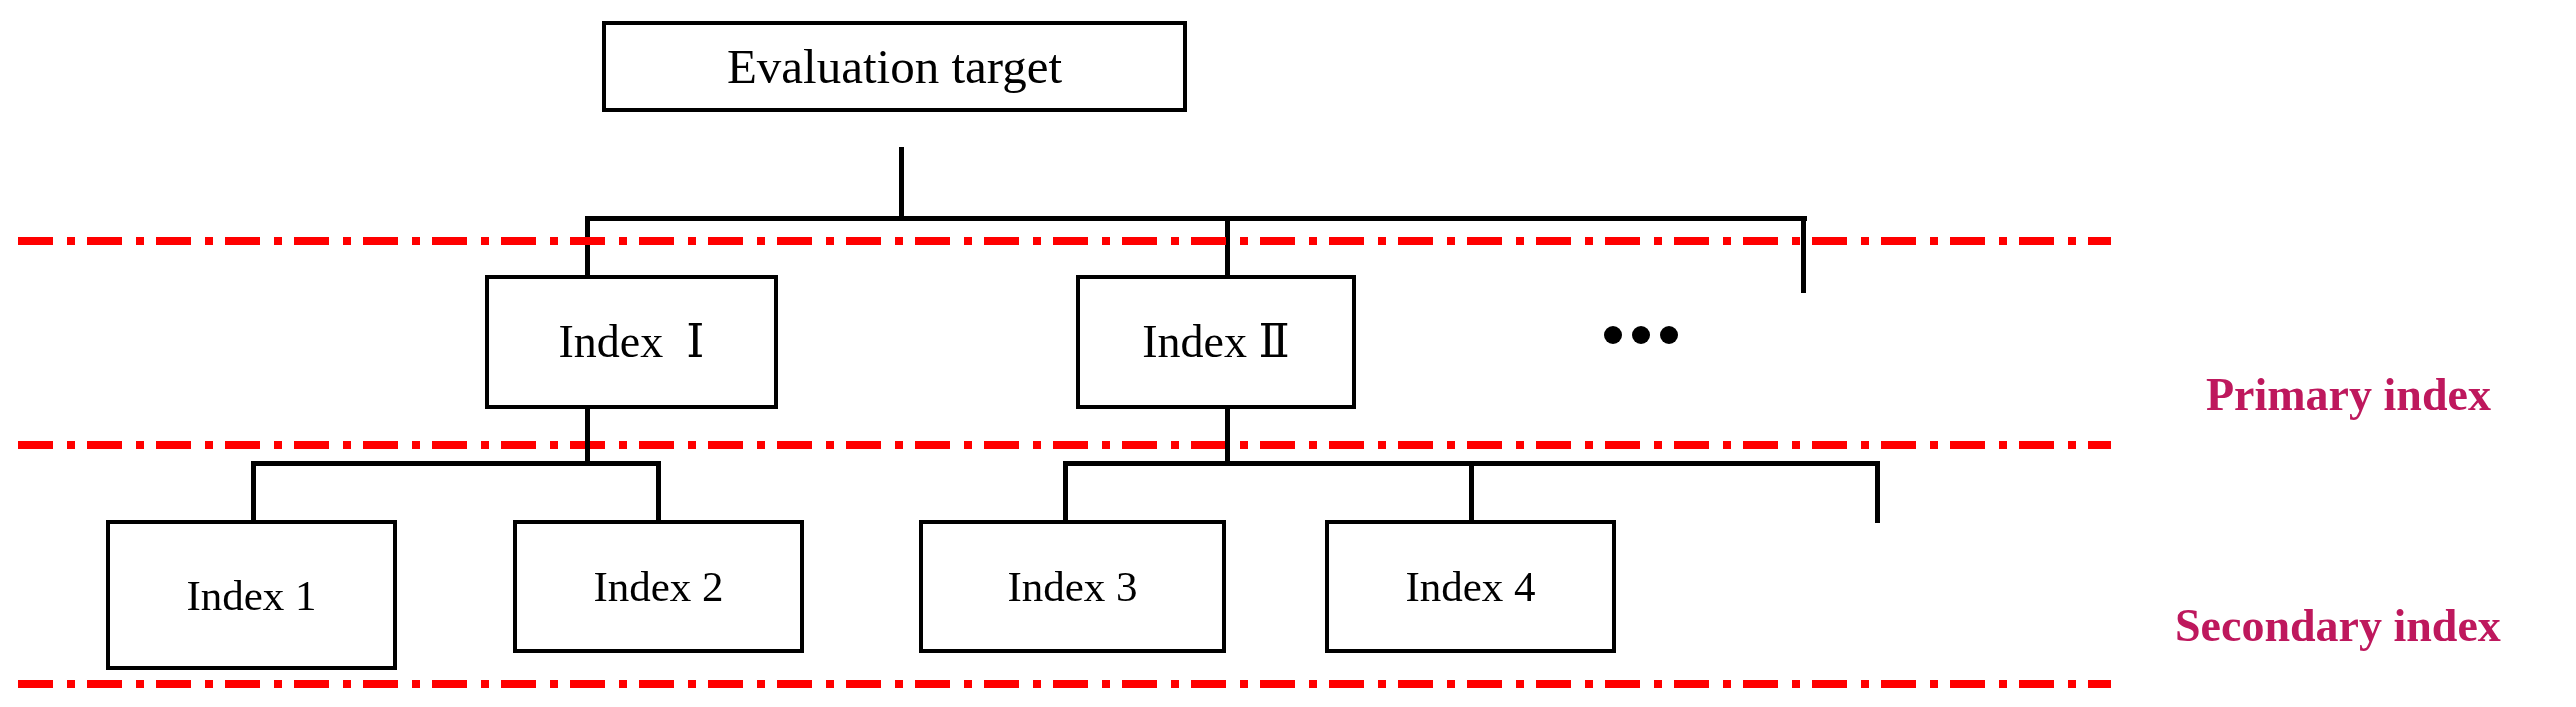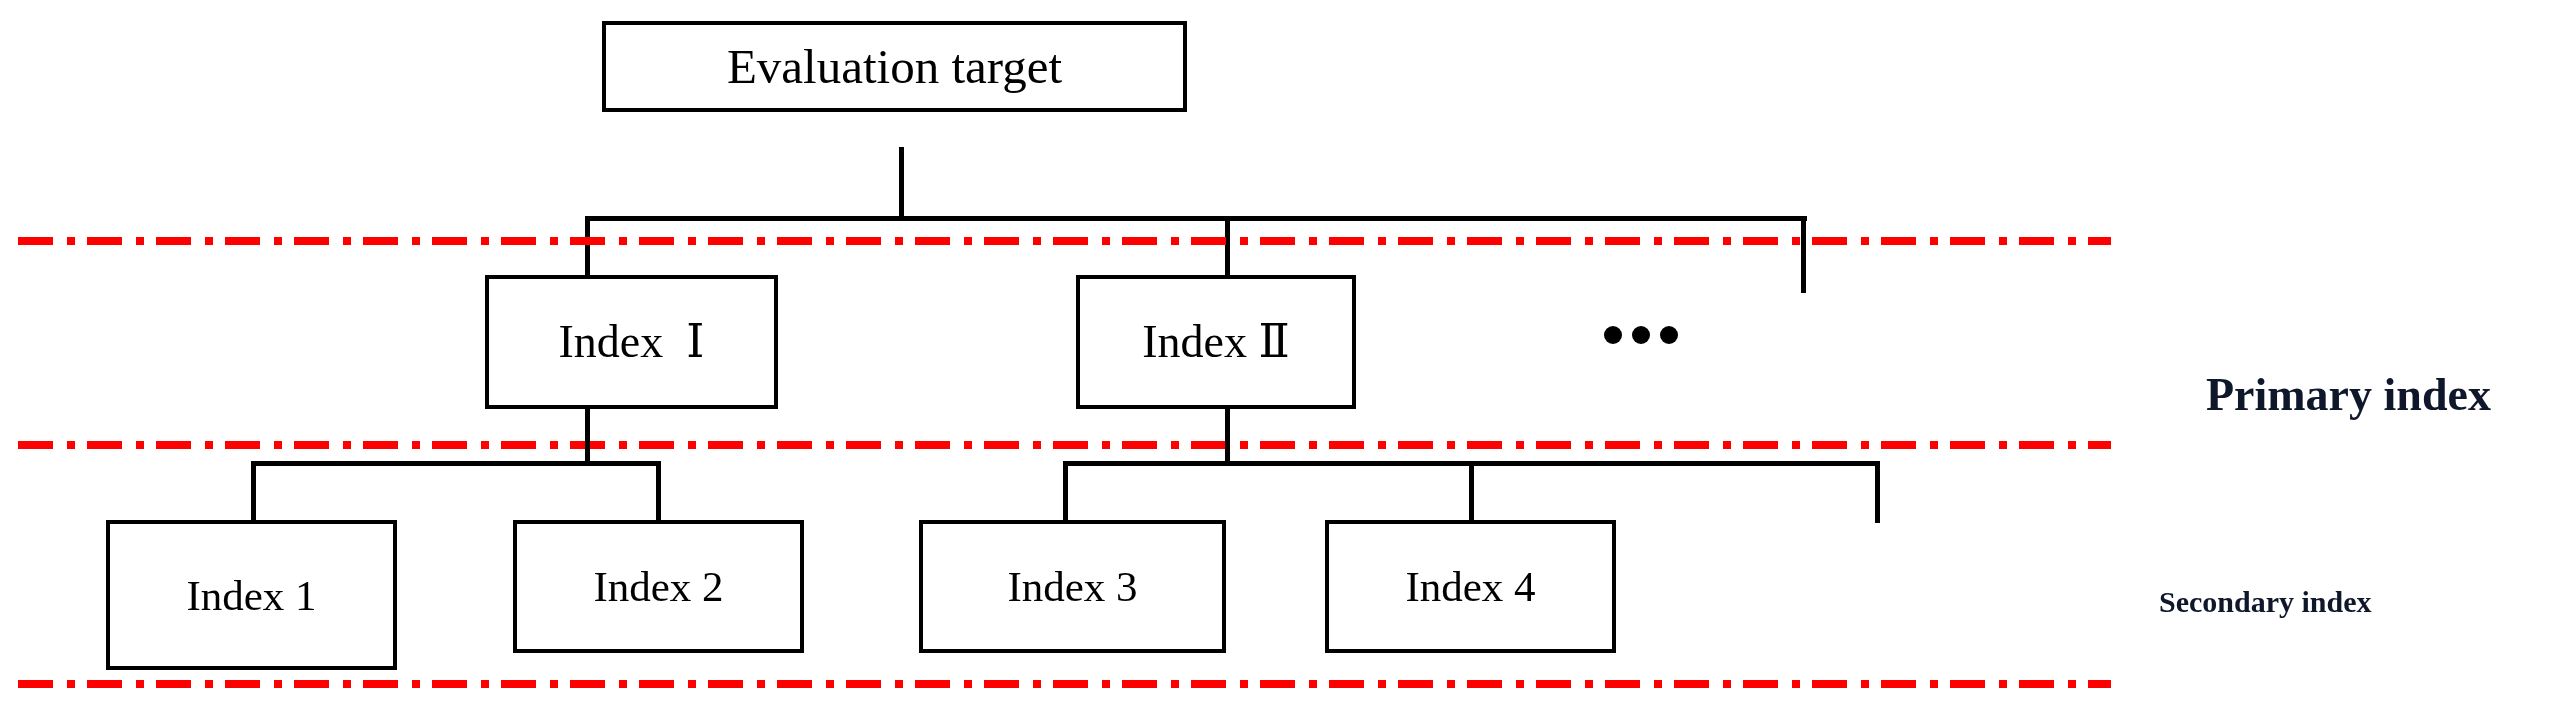--- a/index.html
+++ b/index.html
@@ -47,21 +47,21 @@
     background-size: 69px 7.7px;
     background-image:
       linear-gradient(to right,
         #ff0000 0px, #ff0000 35px,
         rgba(255,255,255,0) 35px, rgba(255,255,255,0) 49px,
         #ff0000 49px, #ff0000 57px,
         rgba(255,255,255,0) 57px, rgba(255,255,255,0) 69px);
   }
   .side-label {
     position: absolute;
-    color: #0f172a;
+    color: #be185d;
     font-family: "Liberation Serif", "DejaVu Serif", serif;
     font-weight: bold;
     white-space: pre;
     line-height: 1;
   }
   .ellipsis {
     position: absolute;
     display: flex;
     align-items: center;
     gap: 9.8px;
@@ -133,20 +133,20 @@
 
   <div class="node-box" style="left:919px; top:520px; width:307px; height:133px; font-size:43px;">
     <span class="node-label">Index 3</span>
   </div>
 
   <div class="node-box" style="left:1325px; top:520px; width:291px; height:133px; font-size:43px;">
     <span class="node-label">Index 4</span>
   </div>
 
 
-  <div class="side-label" style="left:2129px; top:557px; font-size:30px;">
+  <div class="side-label" style="left:2129px; top:557px; font-size:46px;">
     <span>Secondary index</span>
   </div>
 
   <div class="dashdot-line" style="left:18px; top:680px; width:2093px;"></div>
 
 </div>
 
 
 </body></html>

